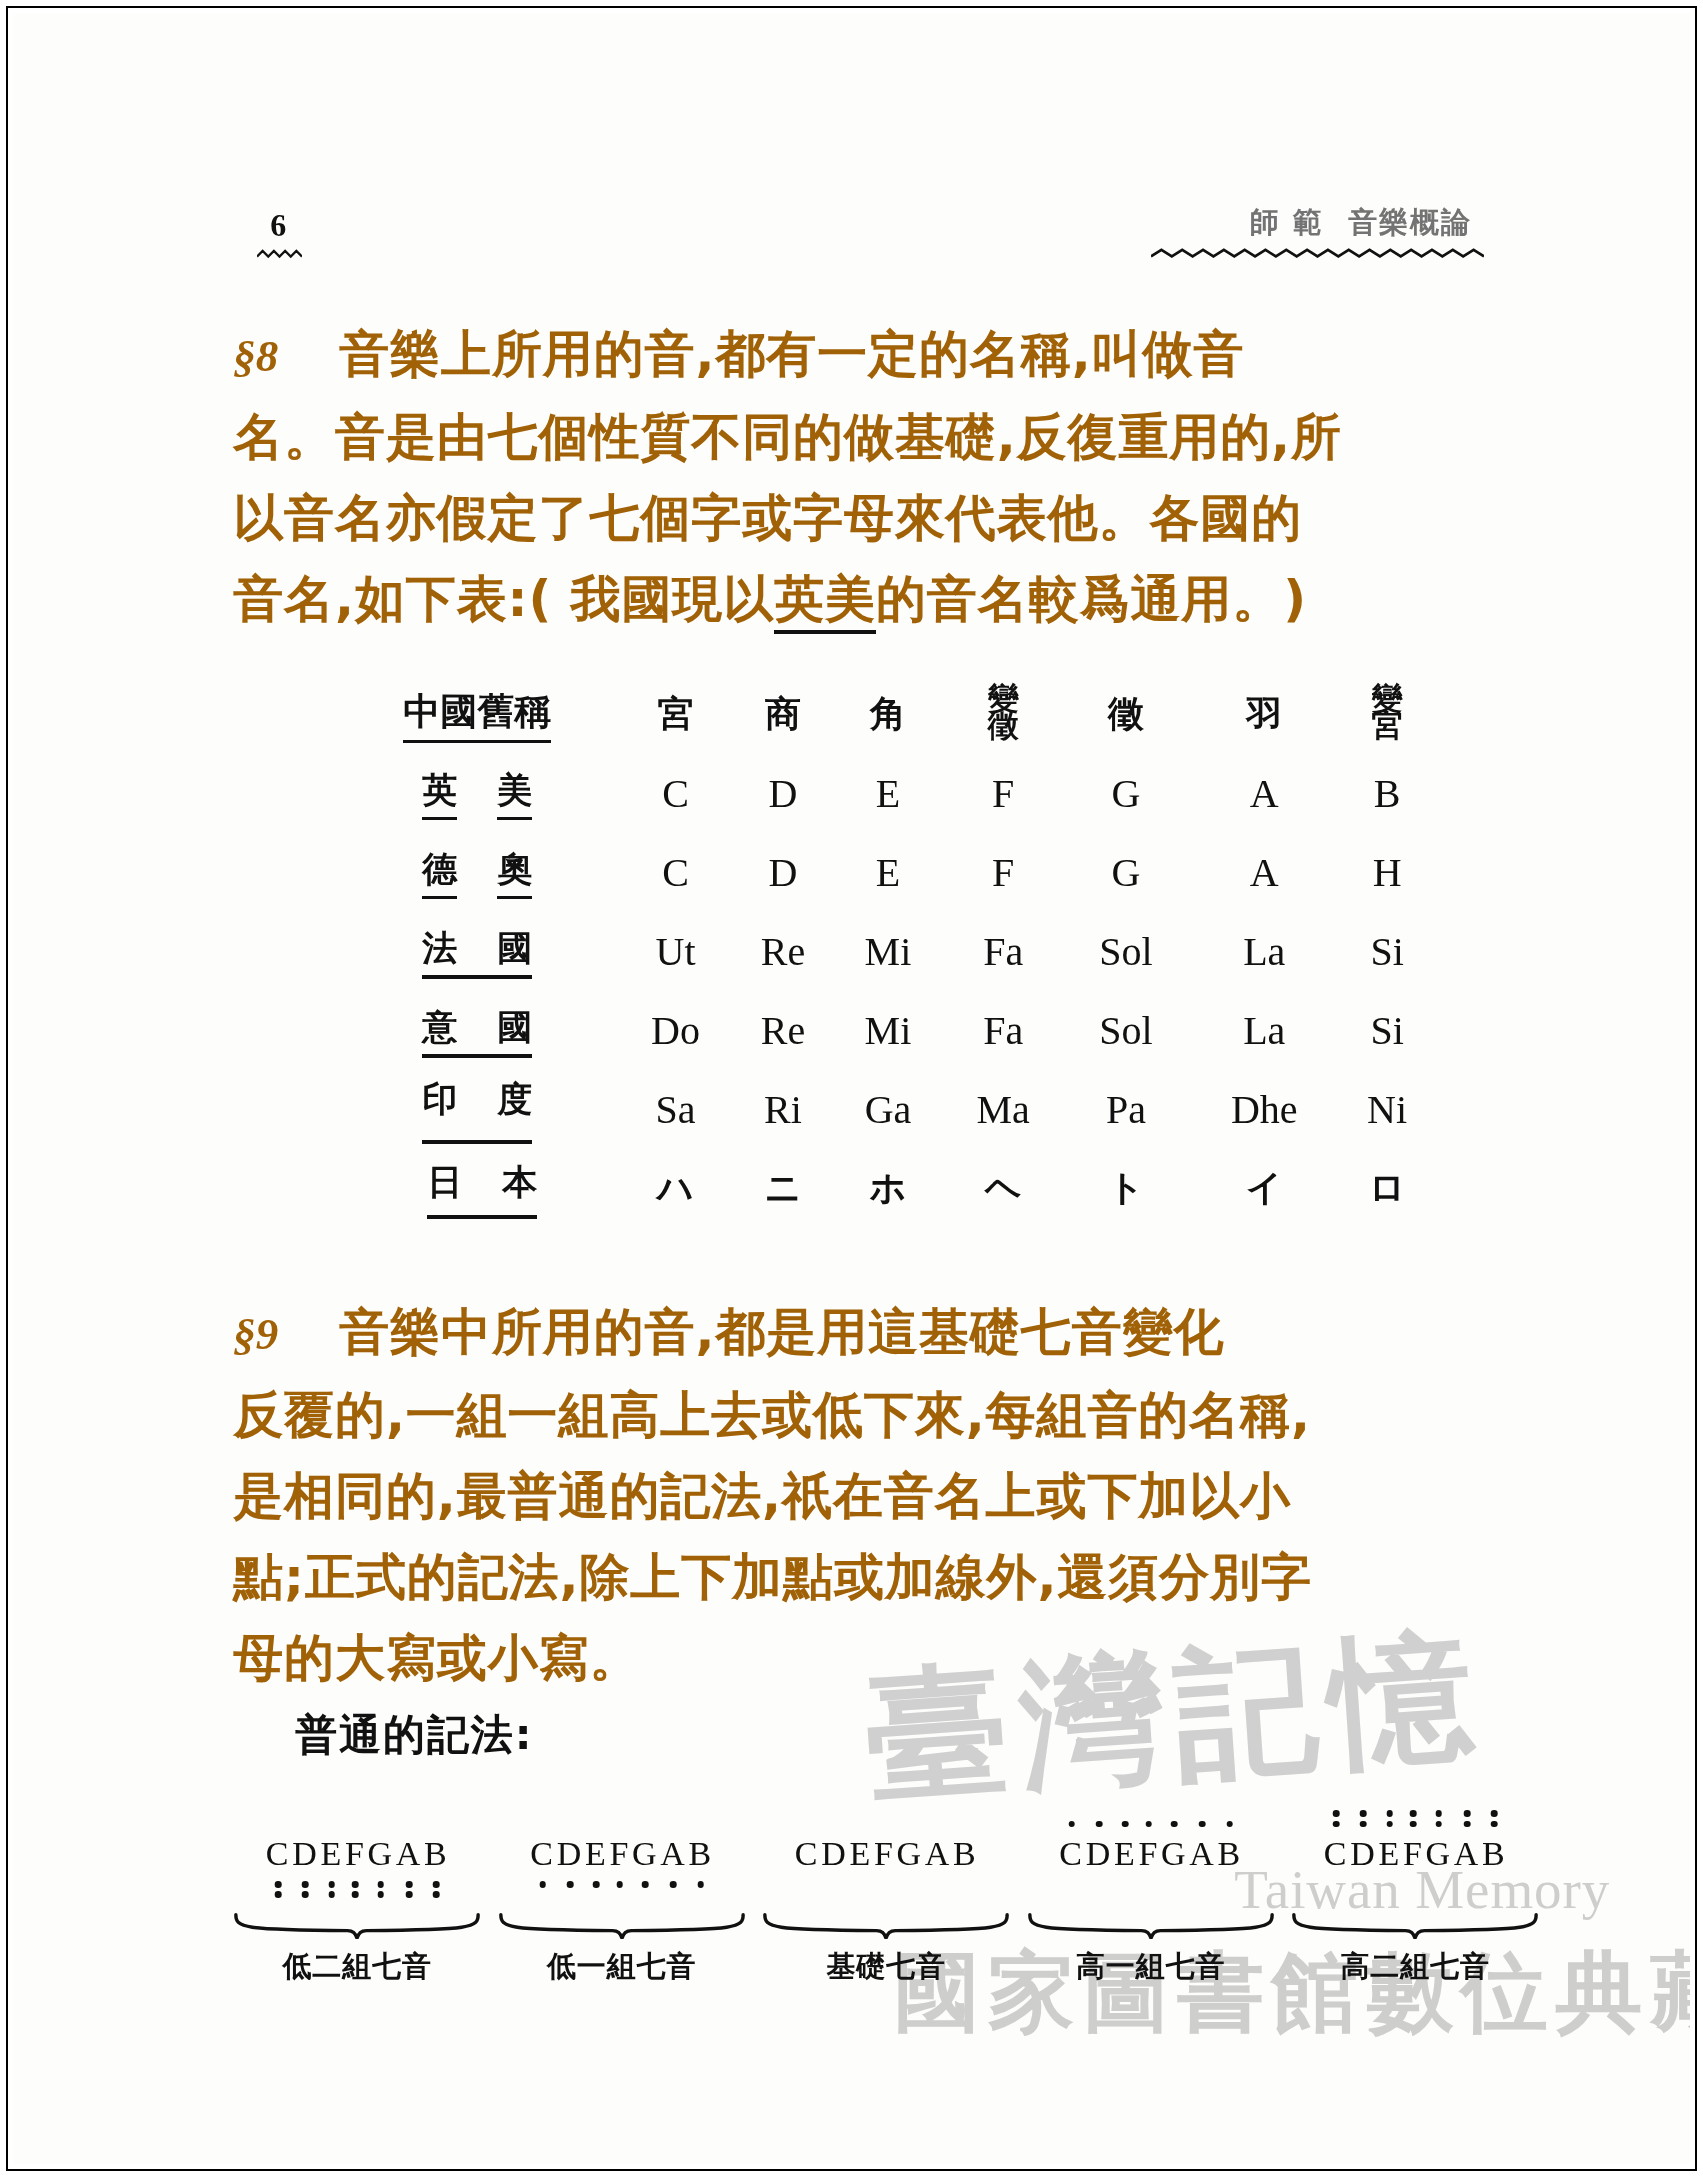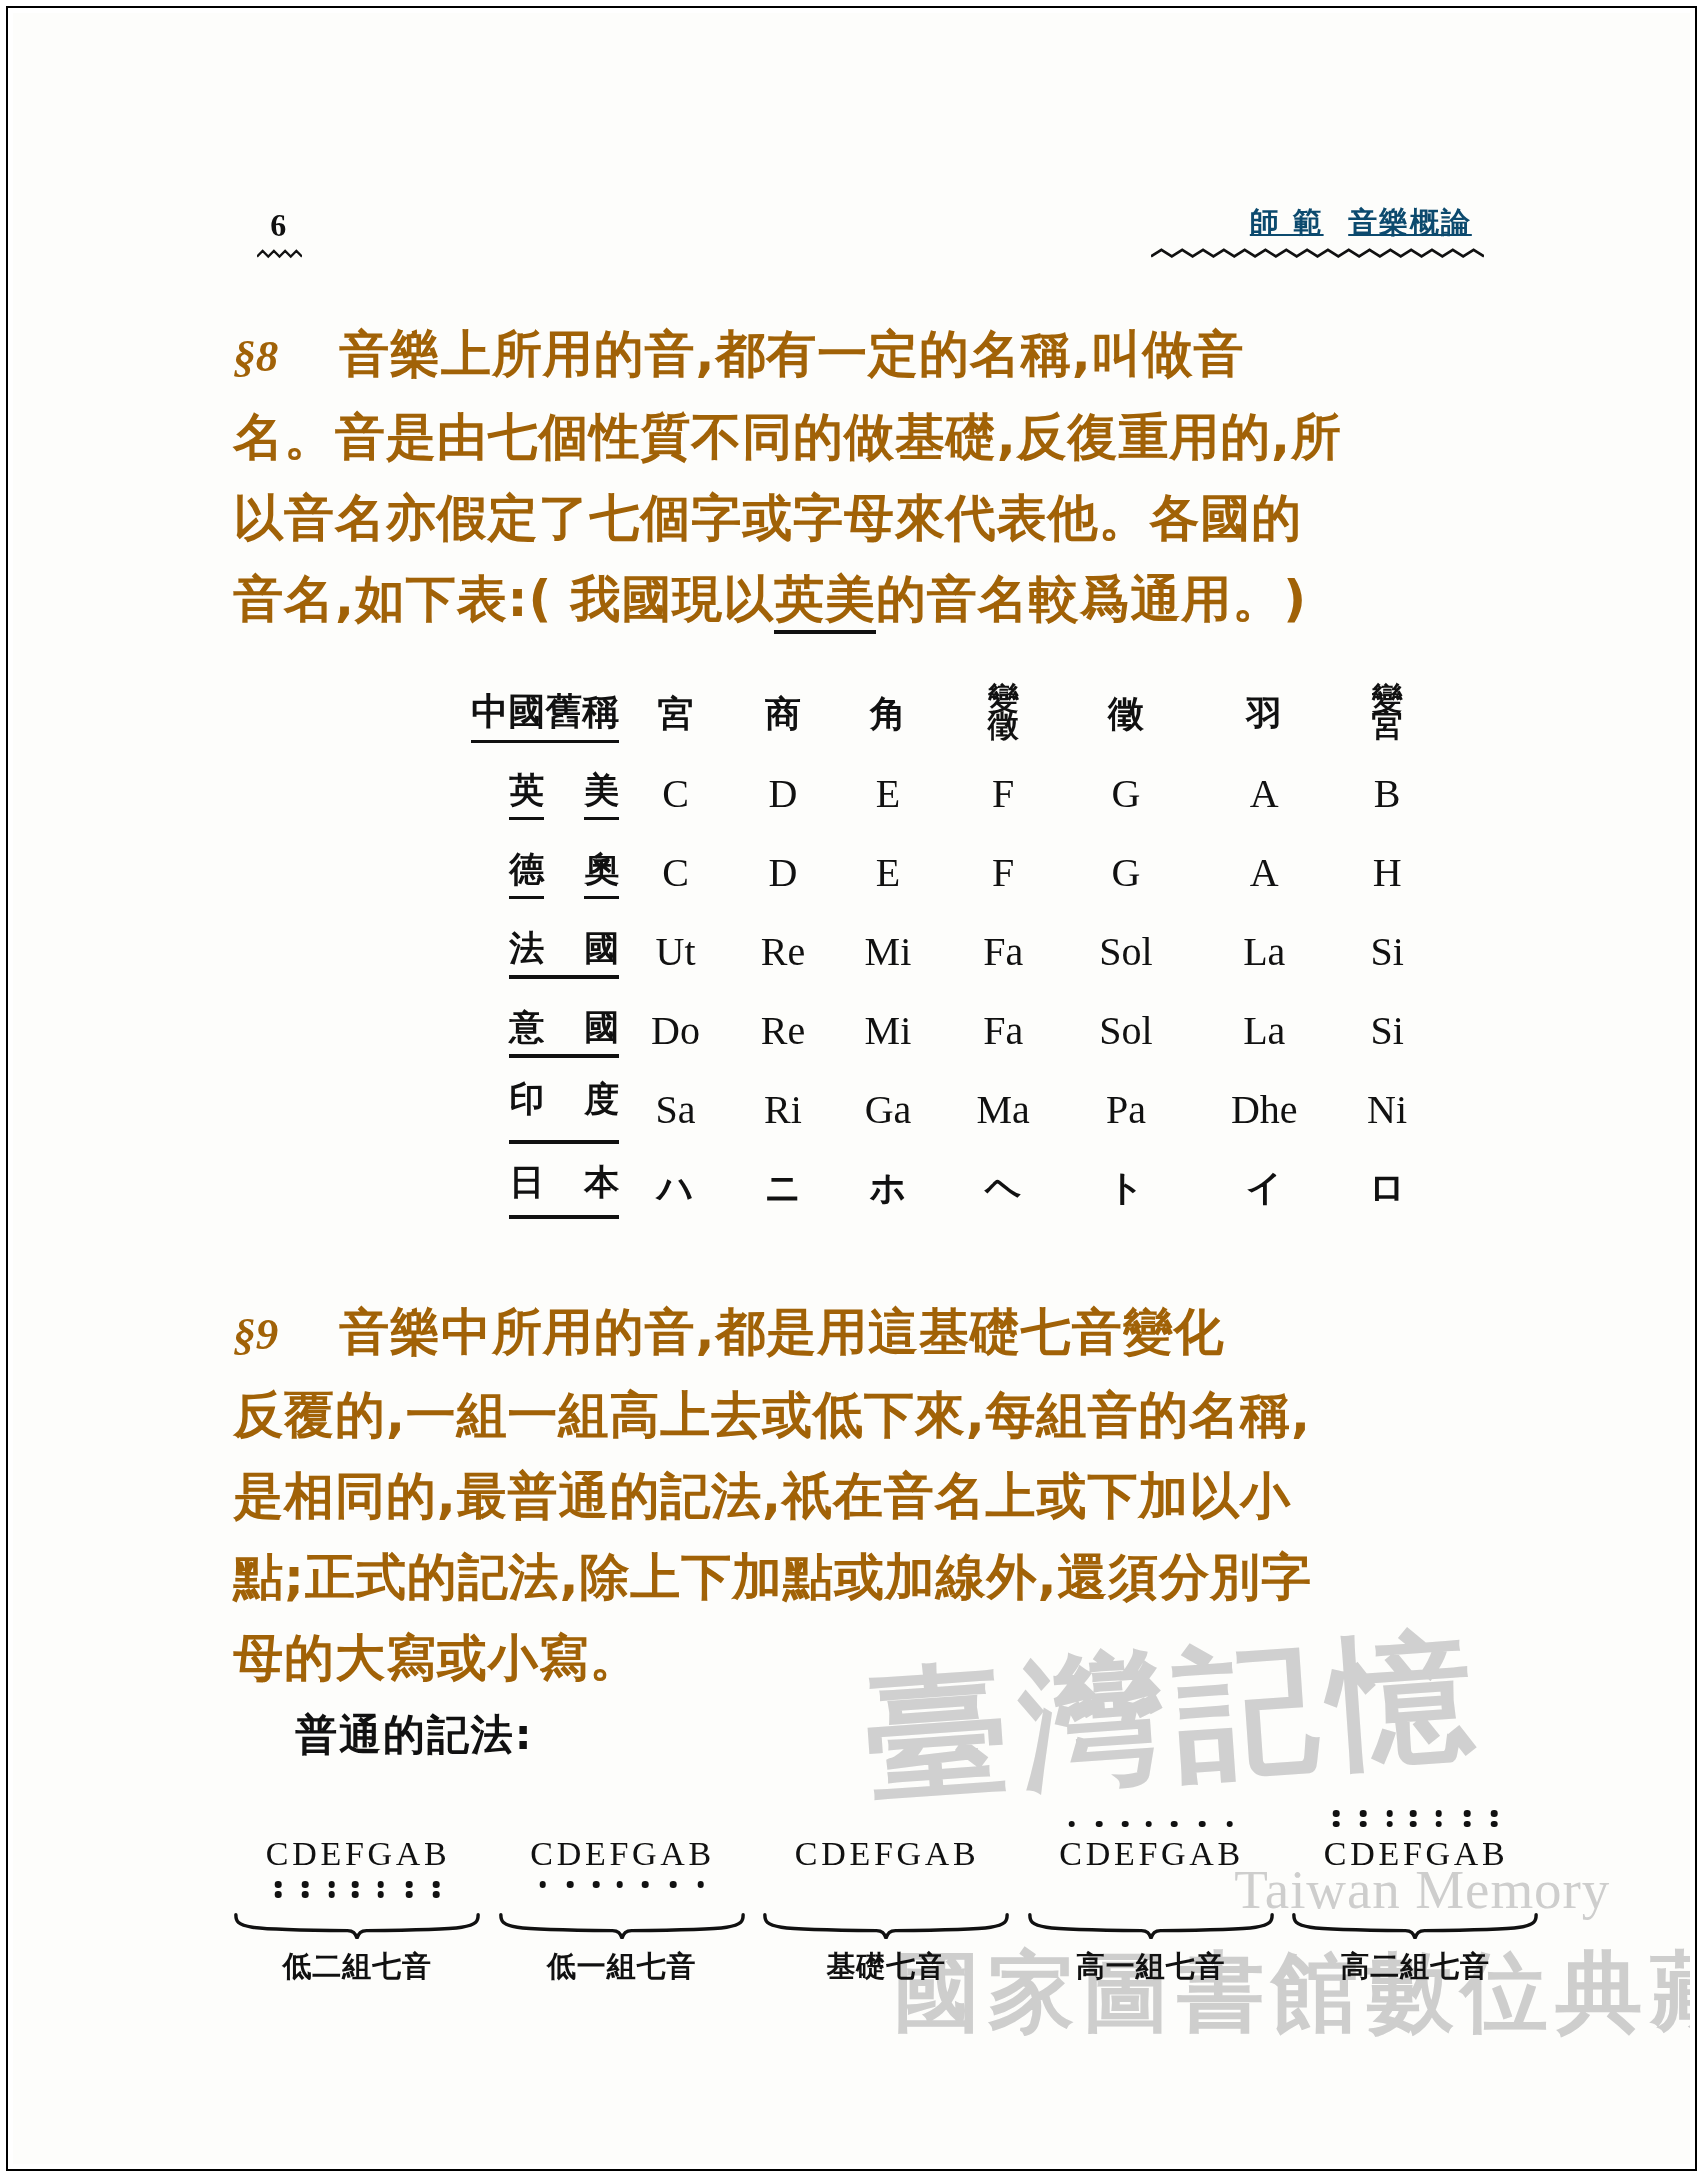--- a/index.html
+++ b/index.html
@@ -57,23 +57,22 @@
     height: 11.4px;
   }
   .runhead-title {
     position: absolute;
     right: 218px;
     top: -3.8px;
     font-family: "DejaVu Sans", sans-serif;
     font-size: 29px;
     font-weight: bold;
     letter-spacing: 1.9px;
-    color: #0c4a6e;
-    white-space: nowrap;
-    text-decoration: underline;
+    color: #737373;
+    white-space: nowrap;
   }
   .runhead-title .gap { display:inline-block; width: 24.6px; }
   .runhead-rule {
     position: absolute;
     right: 206px;
     top: 40px;
     width: 333px;
     height: 13.2px;
   }
 
@@ -117,21 +116,21 @@
     padding: 0;
     height: 79px;
     vertical-align: middle;
     text-align: center;
     font-family: "DejaVu Sans", sans-serif;
     font-size: 35px;
     font-weight: bold;
     color: #111;
   }
   .nametable td.lbl {
-    text-align: right;
+    text-align: center;
     white-space: nowrap;
   }
   .lblwrap { display: inline-block; }
   .lblwrap .u {
     display: inline-block;
     border-bottom: 3.8px solid #111;
     padding-bottom: 2.8px;
   }
   .lblwrap .sp { display: inline-block; width: 40px; }
   .nametable td.val {

